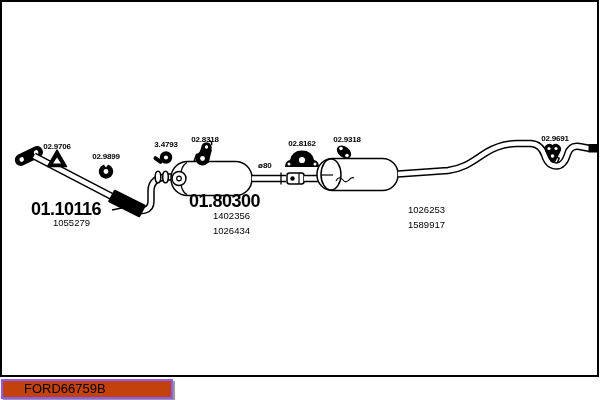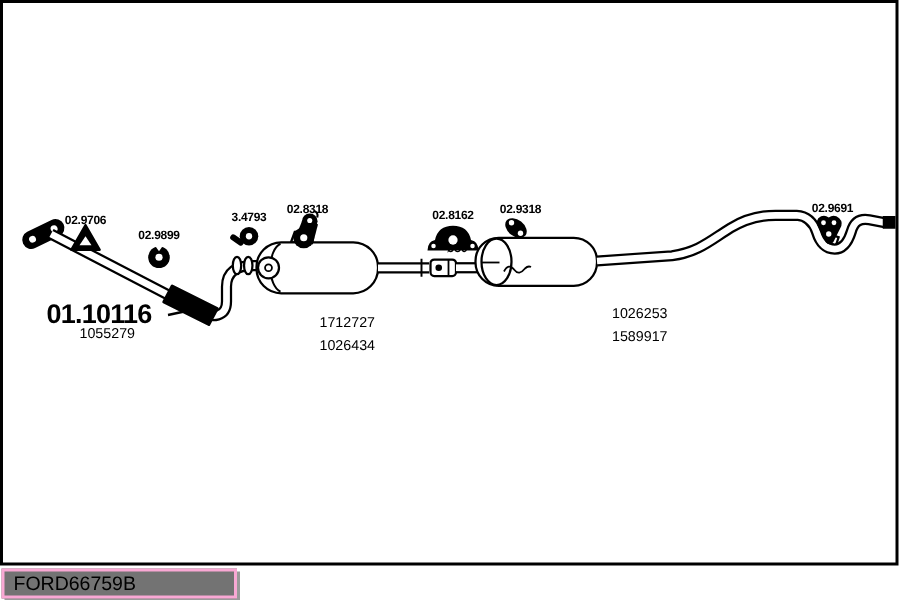--- a/index.html
+++ b/index.html
@@ -3,27 +3,27 @@
 <meta charset="utf-8">
 <style>
   html,body{margin:0;padding:0;background:#fff;}
   .stage{position:relative;width:600px;height:400px;background:#fff;
          font-family:"Liberation Sans",sans-serif;color:#000;overflow:hidden;}
   .frame{position:absolute;left:0;top:0;width:599px;height:377px;
          border:2px solid #000;box-sizing:border-box;background:#fff;}
   .drawing{position:absolute;left:0;top:0;}
   .fit-label{position:absolute;width:50px;text-align:center;font-size:8px;
              font-weight:bold;letter-spacing:-0.2px;white-space:nowrap;}
-  .dia-label{position:absolute;font-size:8px;font-weight:bold;margin-left:40px;}
+  .dia-label{position:absolute;font-size:8px;font-weight:bold;}
   .main-num{position:absolute;font-size:18px;font-weight:bold;letter-spacing:-0.5px;
             white-space:nowrap;}
   .sub-num{position:absolute;font-size:9.5px;white-space:nowrap;}
   .code-box{position:absolute;left:1px;top:379px;width:147px;height:16px;
-            border:2px solid #f9a8d4;background:#737373;font-size:13px;line-height:16px;
-            padding-left:6px;box-shadow:2px 2px 0 #9a9a9a;white-space:nowrap;}
+            border:2px solid #8b5cf6;background:#c2410c;font-size:13px;line-height:16px;
+            padding-left:21px;box-shadow:2px 2px 0 #9a9a9a;white-space:nowrap;}
   .pipe-outer{fill:none;stroke:#000;stroke-width:7.5;}
   .pipe-inner{fill:none;stroke:#fff;stroke-width:4.5;}
   .ln{stroke:#000;fill:none;}
   .part{fill:#fff;stroke:#000;stroke-width:1.5;}
 </style>
 </head>
 <body>
 
 <div class="stage">
   <div class="frame"></div>
@@ -136,21 +136,22 @@
   <div class="fit-label" style="left:180px;top:135px">02.8318</div>
   <div class="fit-label" style="left:277px;top:139px">02.8162</div>
   <div class="fit-label" style="left:322px;top:135px">02.9318</div>
   <div class="fit-label" style="left:530px;top:134px">02.9691</div>
 
   <div class="dia-label" style="left:258px;top:161px">ø80</div>
 
   <div class="main-num" style="left:31px;top:199px">01.10116</div>
   <div class="sub-num" style="left:53px;top:217px">1055279</div>
 
-  <div class="sub-num" style="left:213px;top:210px">1712727</div>
+  <div class="main-num" style="left:189px;top:191px">01.80300</div>
+  <div class="sub-num" style="left:213px;top:210px">1402356</div>
   <div class="sub-num" style="left:213px;top:225px">1026434</div>
 
   <div class="sub-num" style="left:408px;top:204px">1026253</div>
   <div class="sub-num" style="left:408px;top:219px">1589917</div>
 
   <div class="code-box">
     <span>FORD66759B</span>
   </div>
 </div>
 

